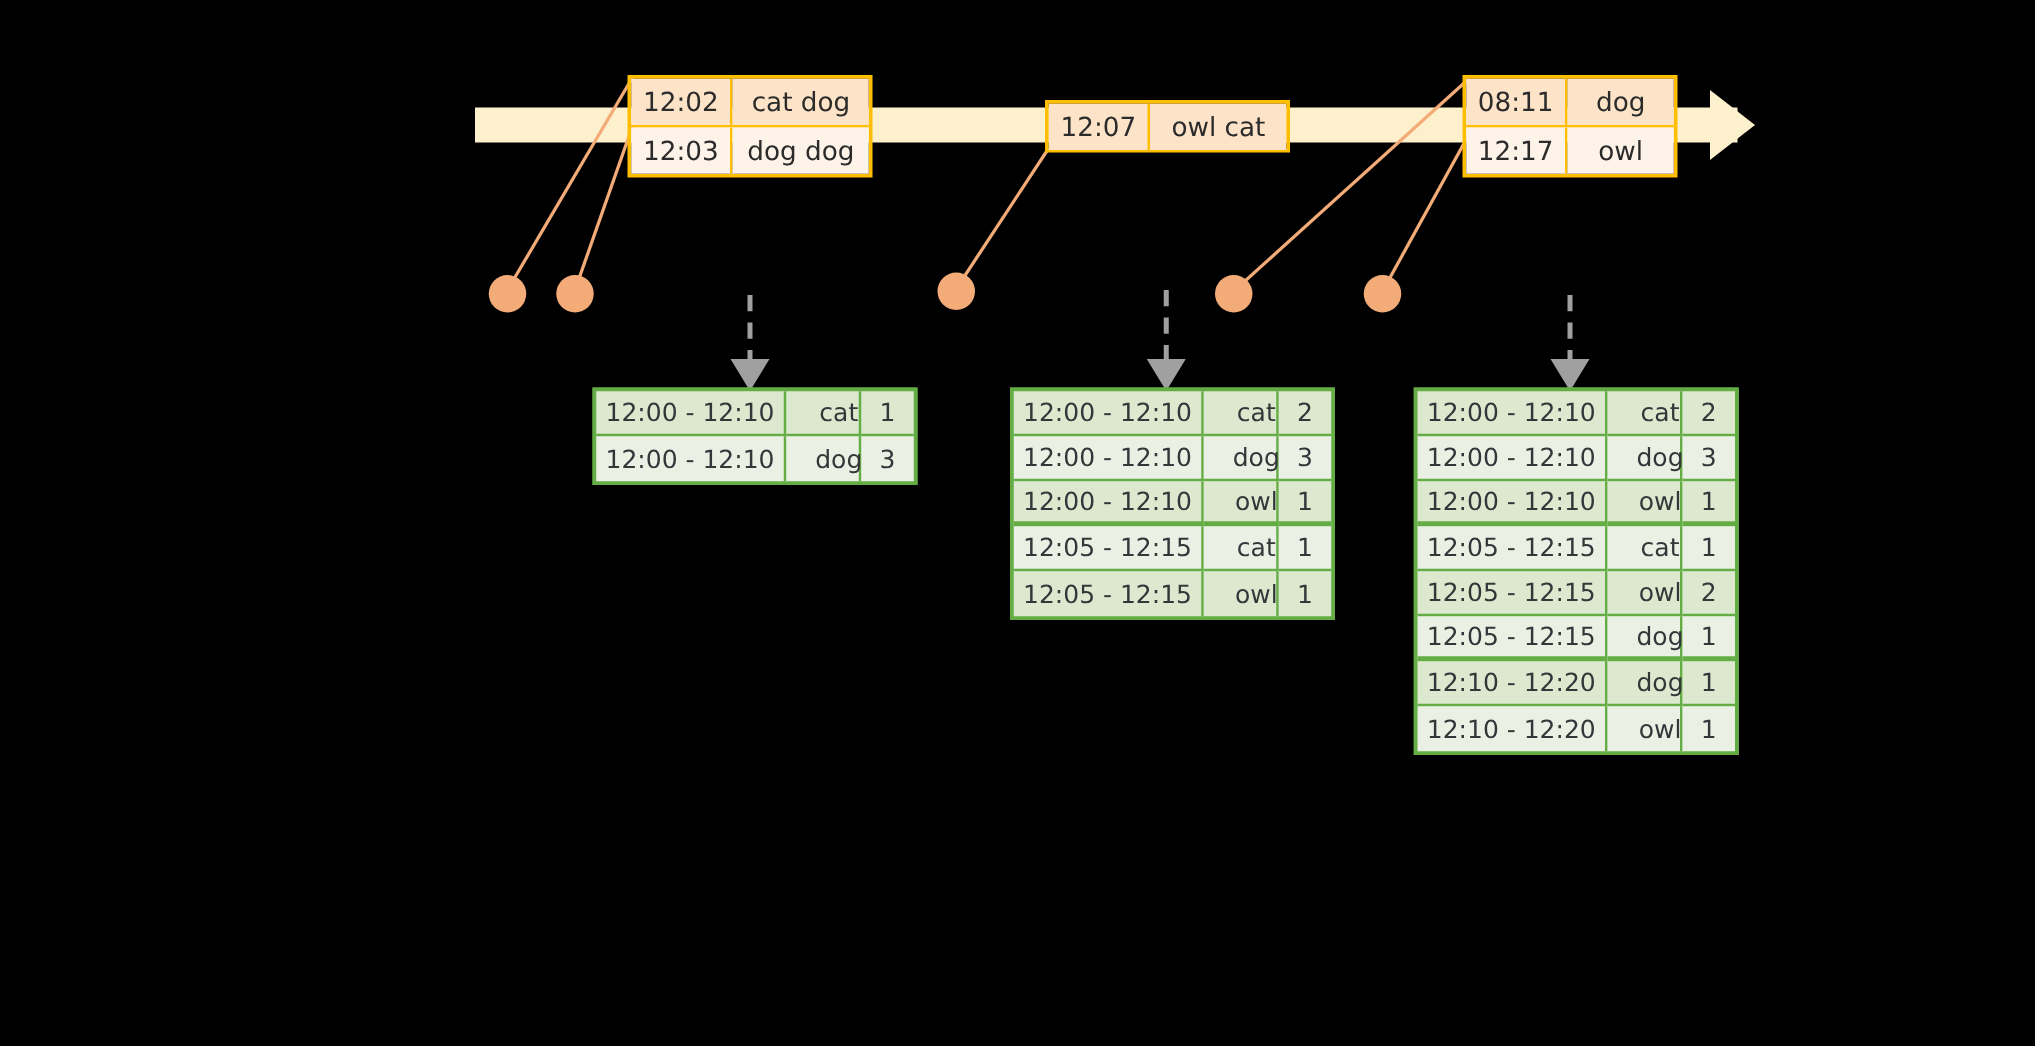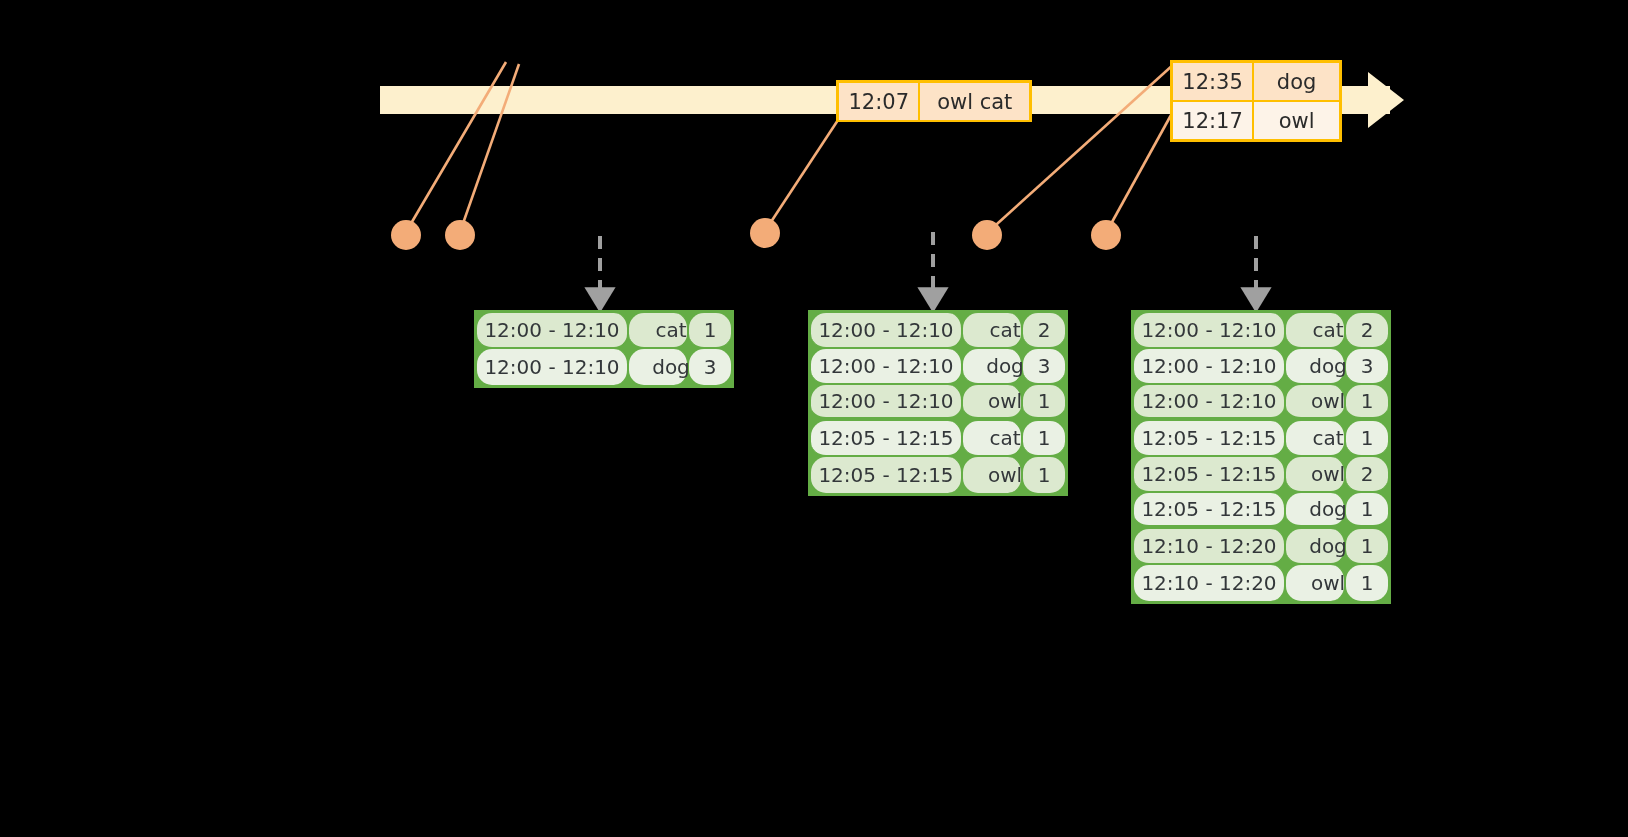--- a/index.html
+++ b/index.html
@@ -26,21 +26,21 @@
   .shade-b .evt-time,.shade-b .evt-val{background:#fdf3e8;}
 
   
   .res-tbl{position:absolute;border:3px solid #64ad45;
            box-sizing:border-box;background:#64ad45;
            display:flex;flex-direction:column;}
   .res-row{display:flex;}
   .res-cell{display:flex;align-items:center;justify-content:center;
             font-size:20px;color:#33373a;box-sizing:border-box;
             height:36px;white-space:nowrap;
-            border-right:2px solid #64ad45;border-bottom:2px solid #64ad45;border-radius:15px;}
+            border-right:2px solid #64ad45;border-bottom:2px solid #64ad45;}
   .res-cell:last-child{border-right:none;}
   .res-row:last-child .res-cell{border-bottom:none;}
   .c-window{width:152px;}
   .c-key{width:60px;padding-left:26px;}
   .c-cnt{width:42px;}
   .g-a .res-cell{background:#dce9cf;}
   .g-b .res-cell{background:#eaf1e4;}
   .grp-end .res-cell{border-bottom:4px solid #64ad45;}
 </style>
 </head>
@@ -77,31 +77,41 @@
         <path d="M0,0.6 L6.4,4.5 L0,8.4 z" fill="#a0a0a0"></path>
       </marker>
     </defs>
     <g stroke="#a0a0a0" stroke-width="4" stroke-dasharray="13,9" marker-end="url(#ahead)" fill="none">
       <line x1="600" y1="236" x2="600" y2="300"></line>
       <line x1="933" y1="232" x2="933" y2="300"></line>
       <line x1="1256" y1="236" x2="1256" y2="300"></line>
     </g>
   </svg>
 
+  <div class="evt-box" style="left:502px;top:60px;width:196px;height:82px;">
+    <div class="evt-row shade-a">
+      <span class="evt-time">12:02</span>
+      <span class="evt-val">cat dog</span>
+    </div>
+    <div class="evt-row shade-b">
+      <span class="evt-time">12:03</span>
+      <span class="evt-val">dog dog</span>
+    </div>
+  </div>
 
   <div class="evt-box" style="left:836px;top:80px;width:196px;height:42px;">
     <div class="evt-row shade-a">
       <span class="evt-time">12:07</span>
       <span class="evt-val">owl cat</span>
     </div>
   </div>
 
   <div class="evt-box" style="left:1170px;top:60px;width:172px;height:82px;">
     <div class="evt-row shade-a">
-      <span class="evt-time">12:35</span>
+      <span class="evt-time">08:11</span>
       <span class="evt-val" style="width:88px;">dog</span>
     </div>
     <div class="evt-row shade-b">
       <span class="evt-time">12:17</span>
       <span class="evt-val" style="width:88px;">owl</span>
     </div>
   </div>
 
   <div class="res-tbl" id="tbl0" style="left:474px;top:310px;">
       <div class="res-row g-a">

